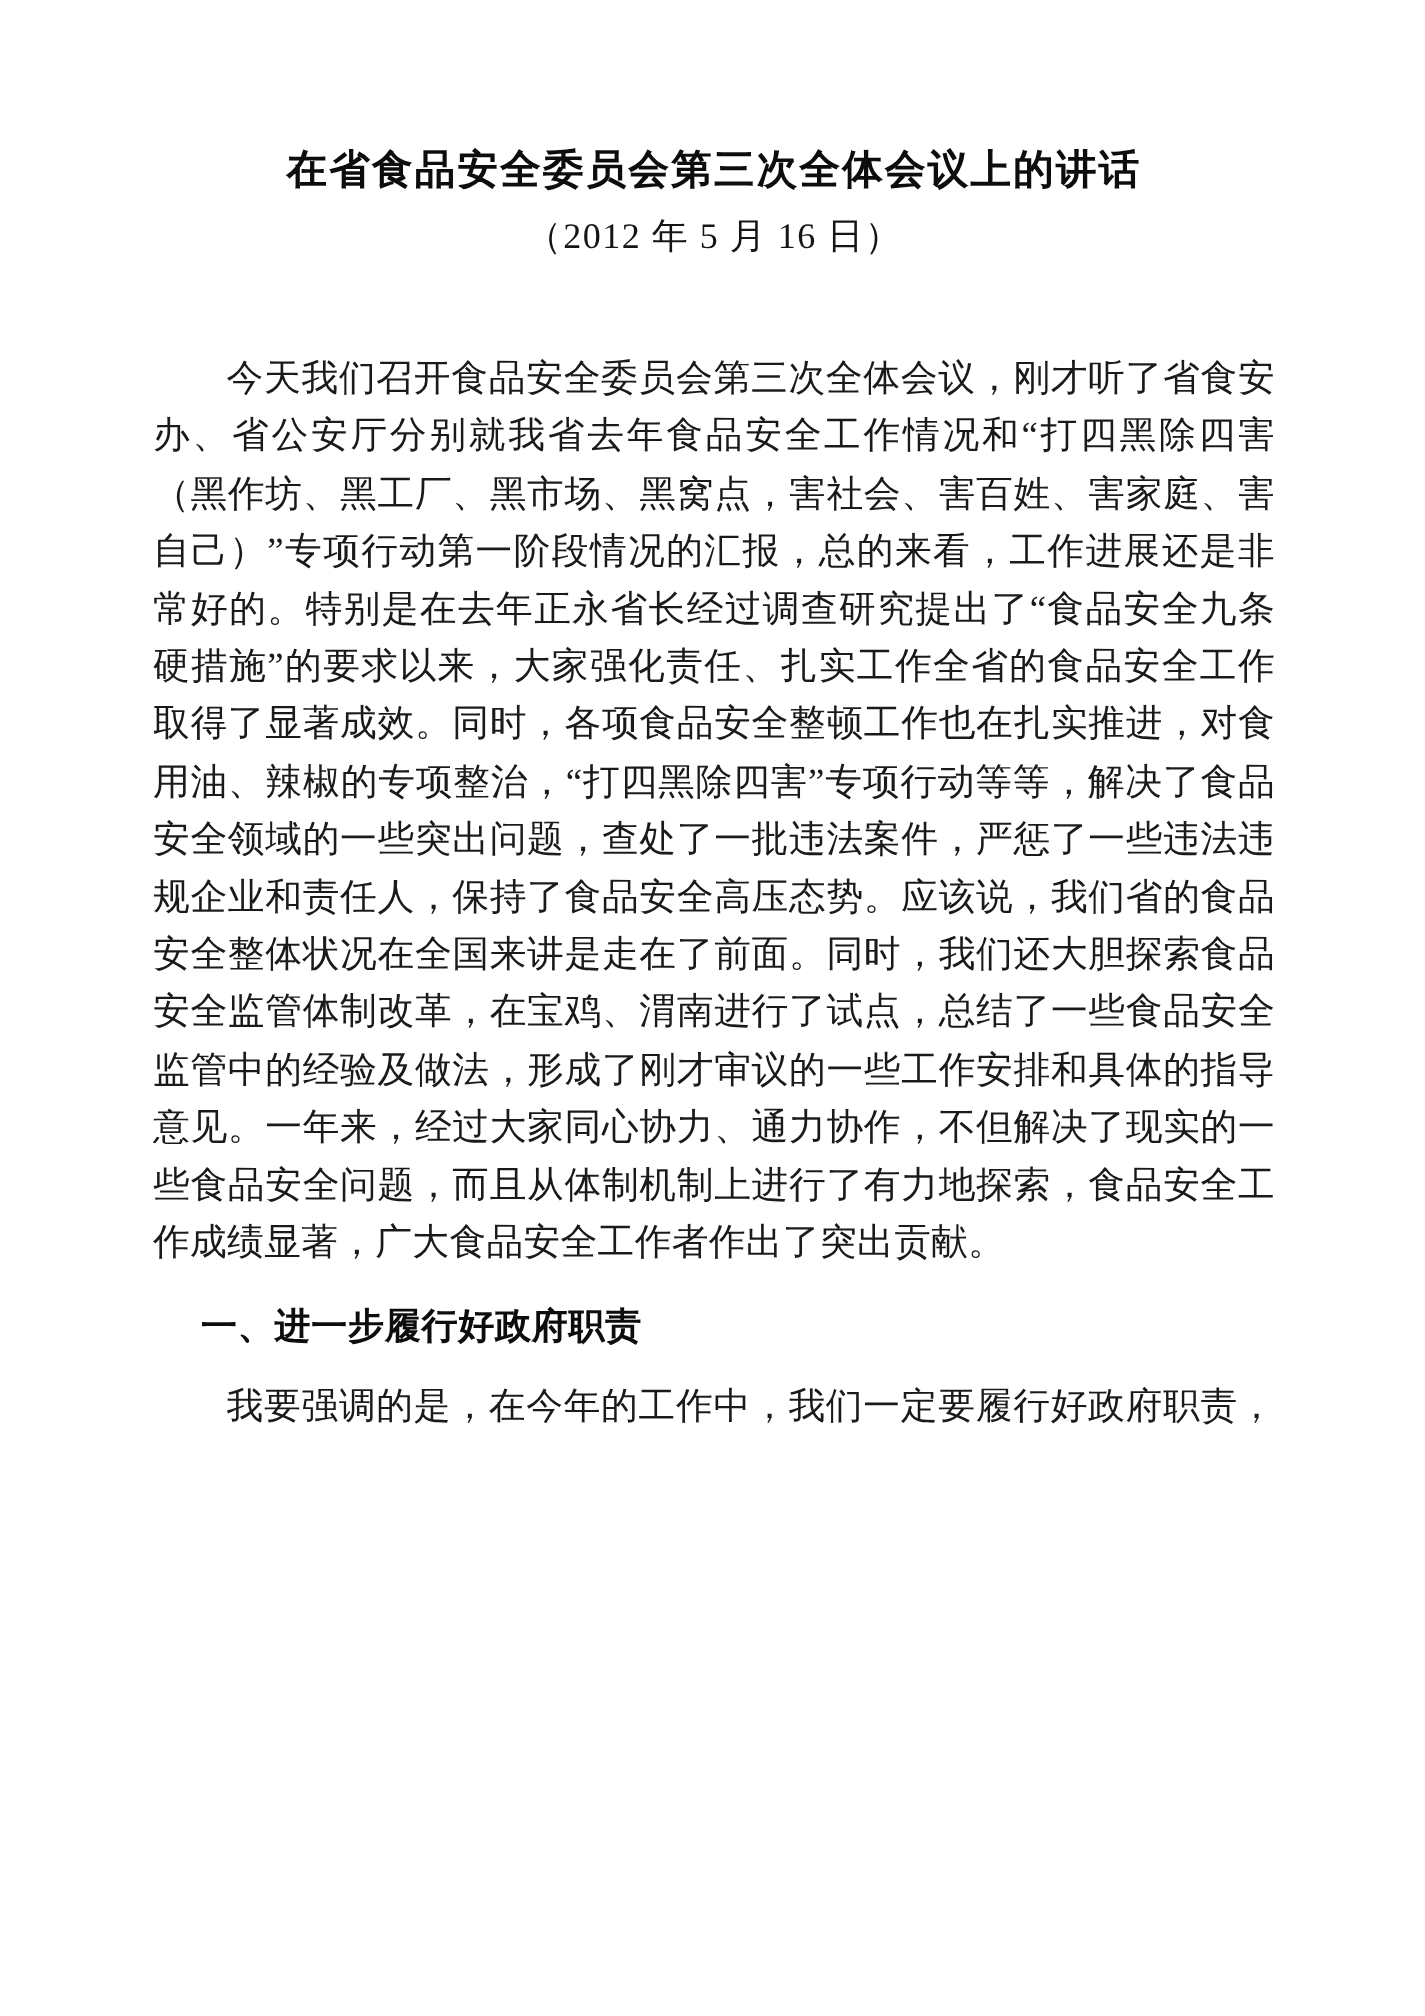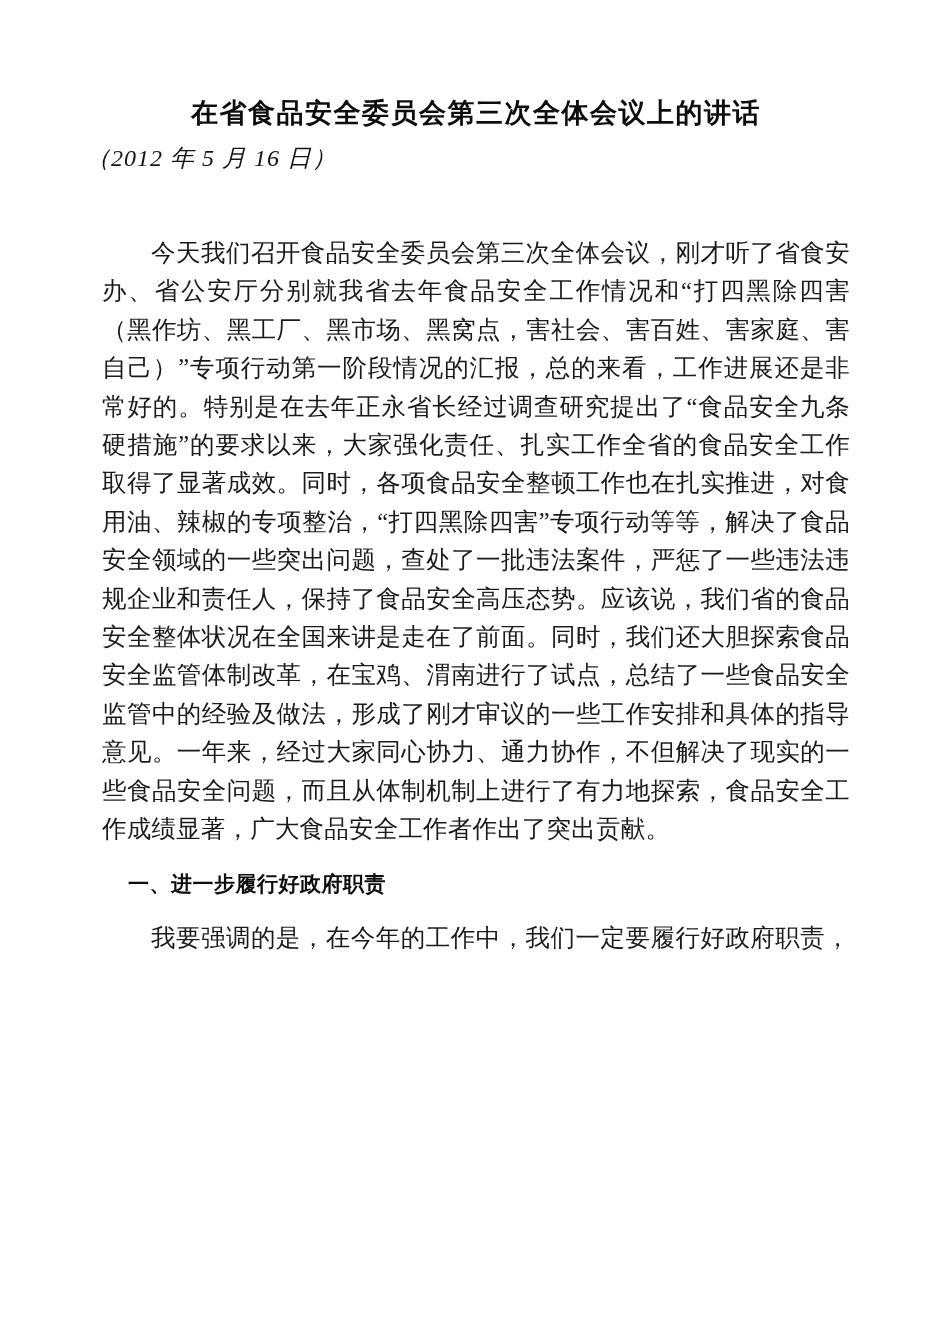--- a/index.html
+++ b/index.html
@@ -31,26 +31,25 @@
     font-family: "Liberation Serif", "DejaVu Serif", serif;
     font-weight: bold;
     font-size: 27px;
     letter-spacing: 1.5px;
     line-height: 34px;
     color: #0d0d0d;
   }
   .doc-date {
     margin: 0;
     padding-top: 12px;
-    text-align: left;
+    text-align: center;
     font-size: 24px;
     line-height: 32px;
     letter-spacing: 1px;
     color: #151515;
-    font-style: italic;
   }
 
   .body-block {
     padding-top: 44px;
   }
 
   p.para {
     margin: 16px;
     font-size: 24.5px;
     line-height: 38.4px;
@@ -59,21 +58,21 @@
     text-indent: 2em;
     letter-spacing: 0.2px;
     color: #1a1a1a;
     word-break: break-all;
   }
 
   h2.section-heading {
     margin: 0;
     font-family: "DejaVu Sans", "Liberation Sans", sans-serif;
     font-weight: bold;
-    font-size: 21px;
+    font-size: 24px;
     line-height: 38.4px;
     text-indent: 2em;
     letter-spacing: 0.5px;
     color: #0d0d0d;
   }
 
   .watermark {
     color: #b8b8b8;
     font-size: 17px;
     letter-spacing: 0.4px;

